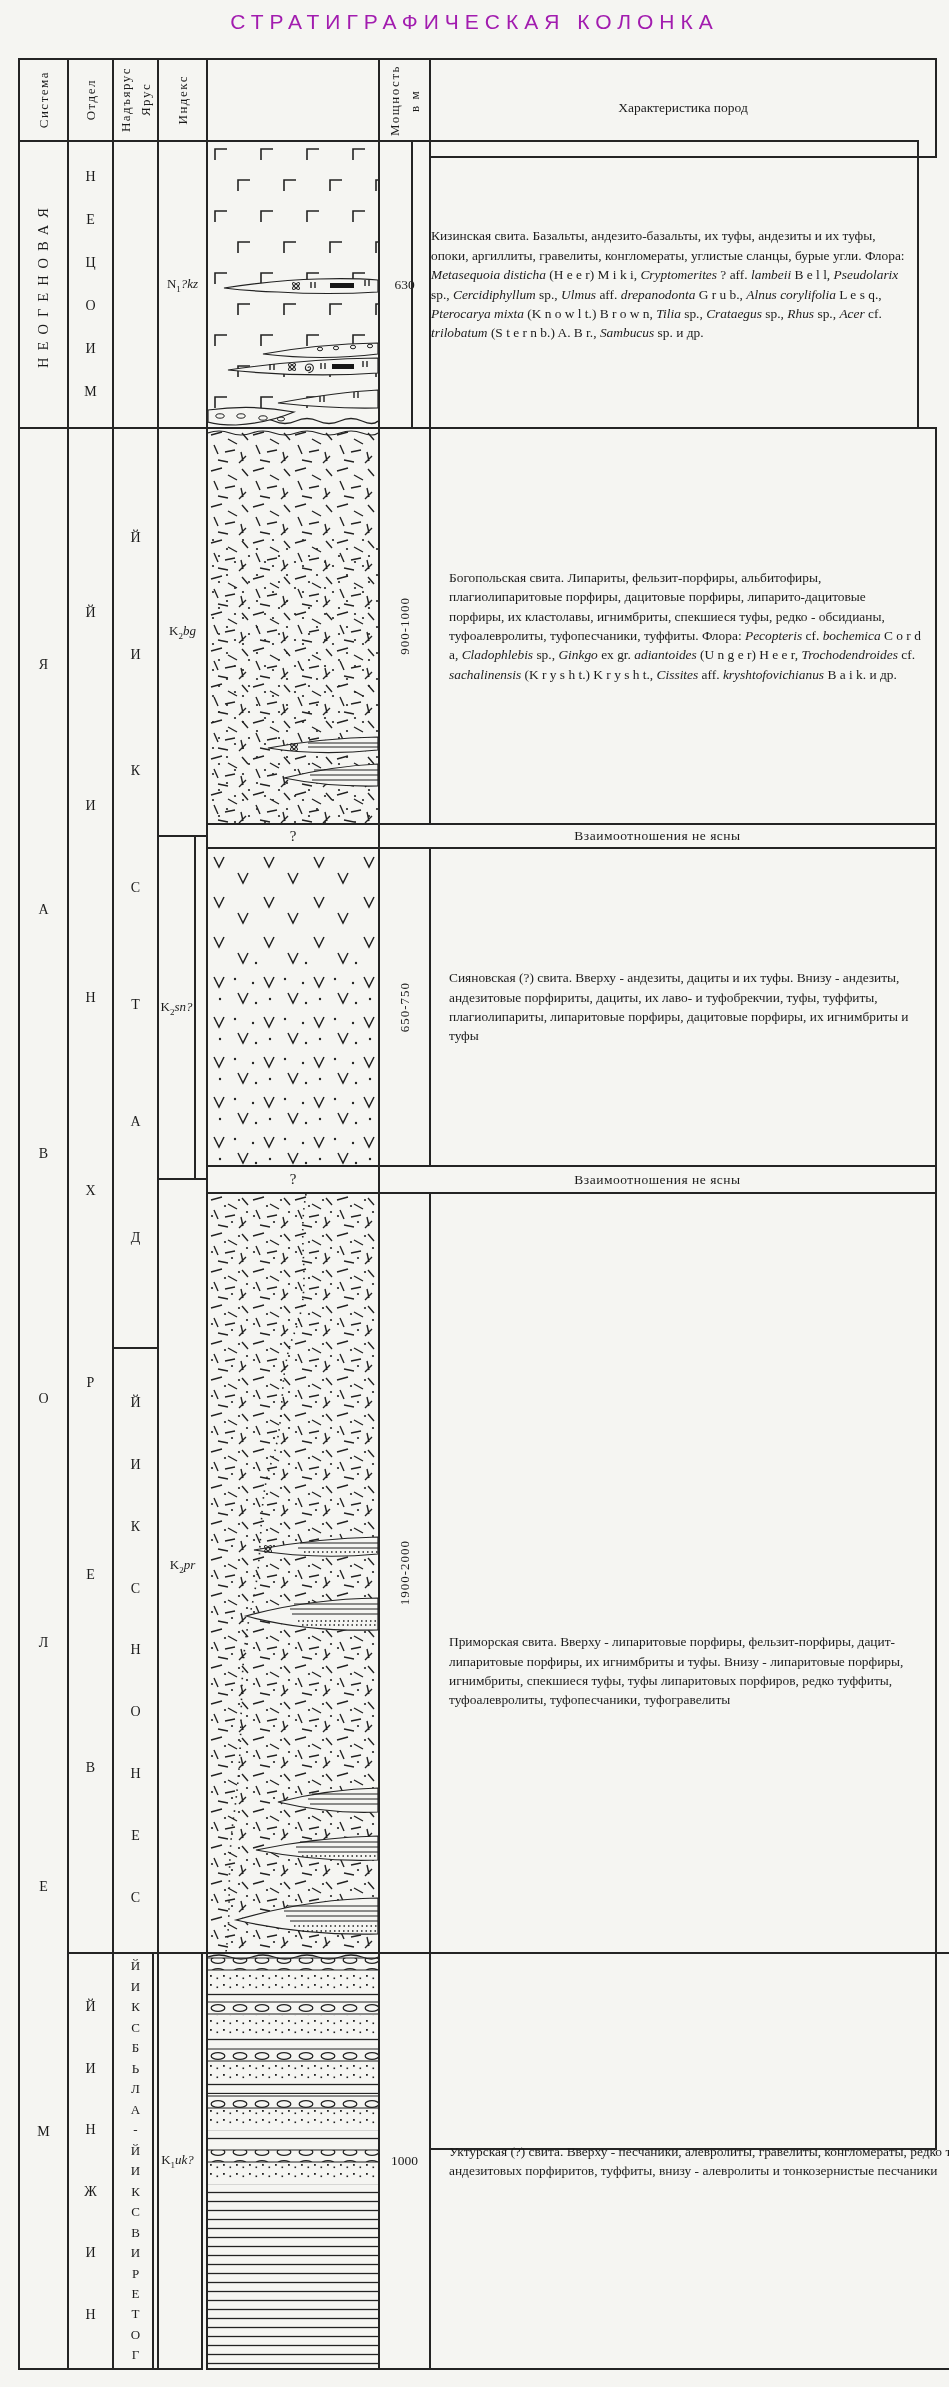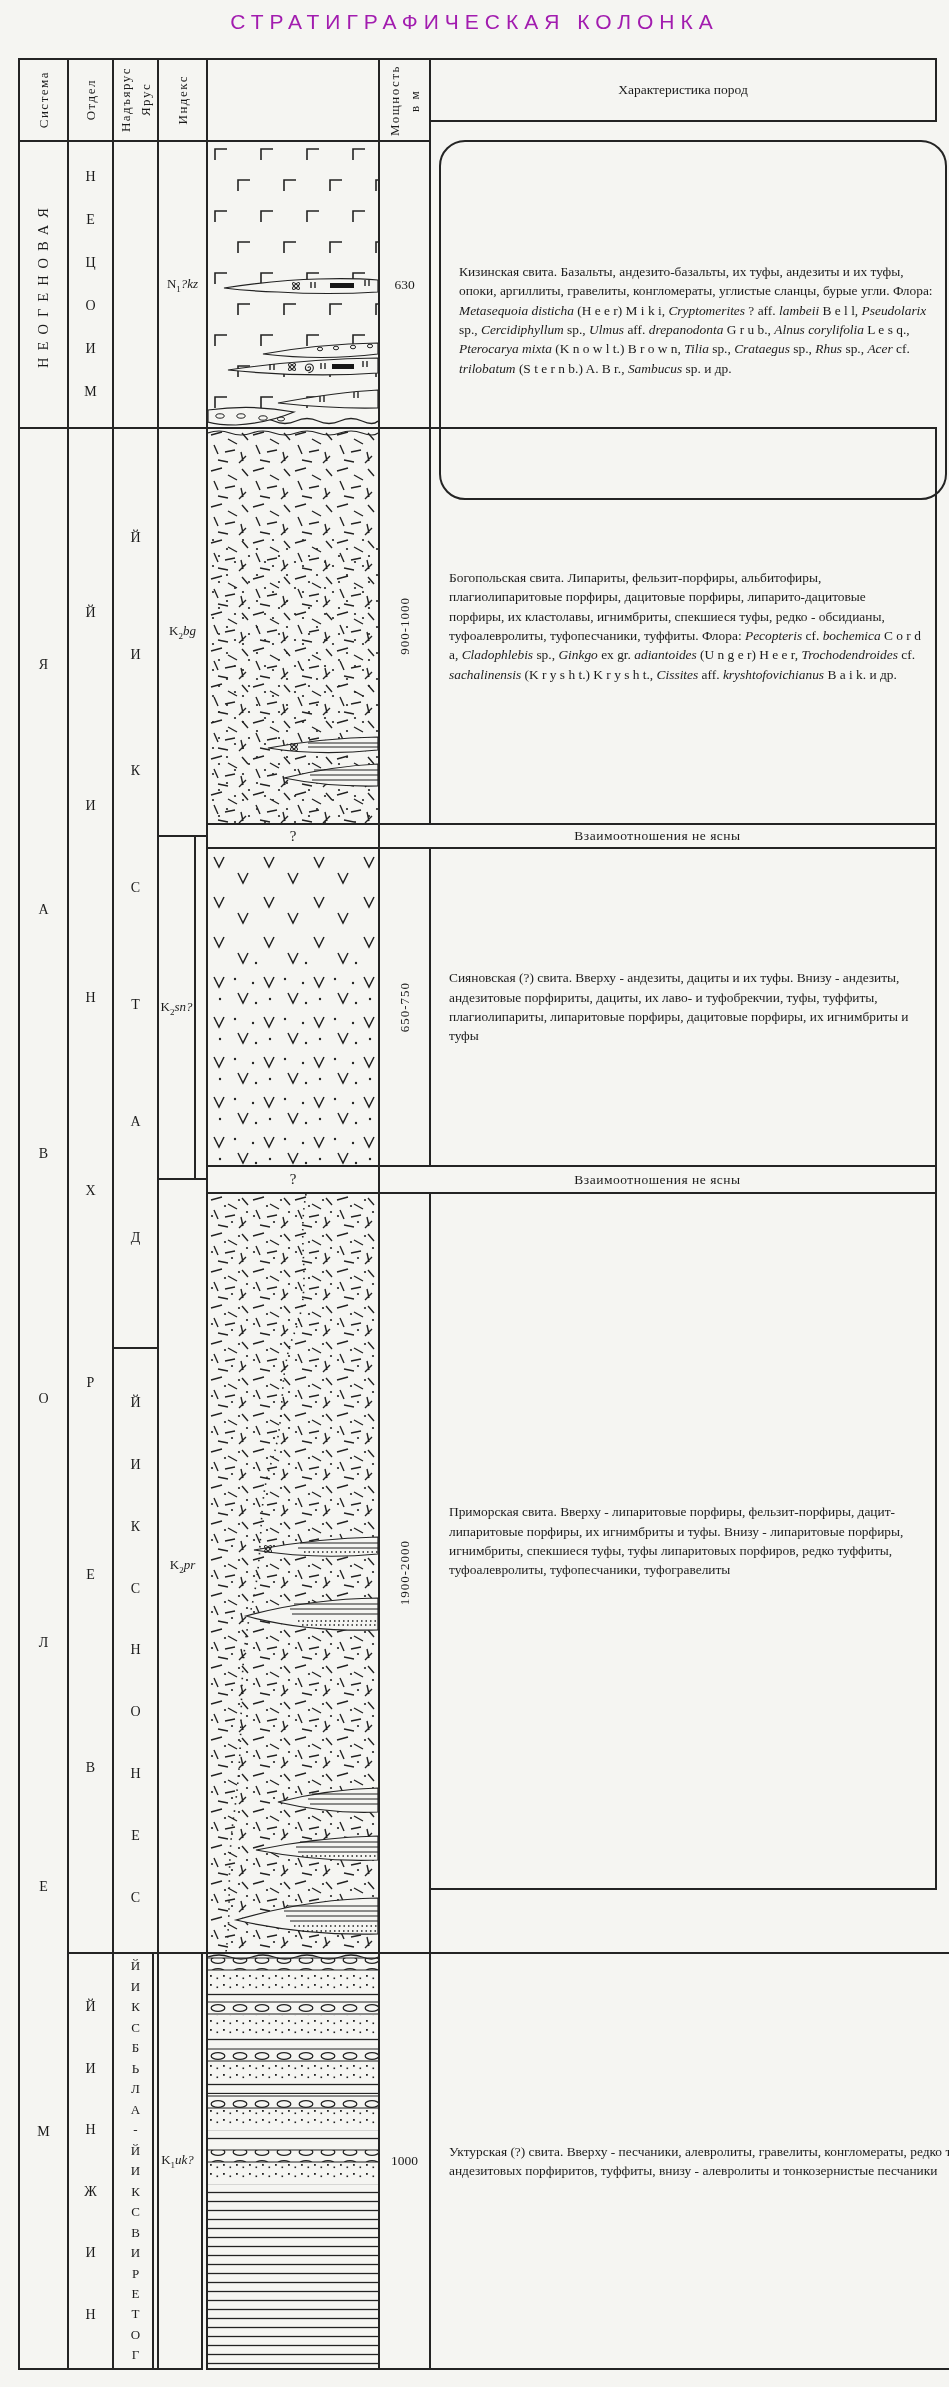--- a/index.html
+++ b/index.html
@@ -95,21 +95,21 @@
 Ярус</span>
   </div>
   <div class="cell" style="left:157px;top:58px;width:51px;height:84px;">
     <span class="vrot">Индекс</span>
   </div>
   <div class="cell" style="left:206px;top:58px;width:174px;height:84px;"></div>
   <div class="cell" style="left:378px;top:58px;width:53px;height:84px;">
     <span class="vrot">Мощность
 в м</span>
   </div>
-  <div class="cell" style="left:429px;top:58px;width:508px;height:64px;justify-content:center;">
+  <div class="cell" style="left:429px;top:58px;width:508px;height:100px;justify-content:center;">
     <span class="hdrdesc">Характеристика пород</span>
   </div>
 
   <div class="cell" style="left:18px;top:140px;width:51px;height:289px;">
     <span class="vrot sysrot">НЕОГЕНОВАЯ</span>
   </div>
   <div class="cell" style="left:18px;top:427px;width:51px;height:1943px;">
     <div class="vstack">
         <span>Я</span>
         <span>А</span>
@@ -344,29 +344,29 @@
     <span style="font-size:13.5px;">1000</span>
   </div>
 
   <div class="cell" style="left:378px;top:823px;width:559px;height:26px;">
     <span class="unc">Взаимоотношения не ясны</span>
   </div>
   <div class="cell" style="left:378px;top:1165px;width:559px;height:29px;">
     <span class="unc">Взаимоотношения не ясны</span>
   </div>
 
-  <div class="cell" style="left:439px;top:140px;width:508px;height:360px;border-radius:26px;">
+  <div class="cell" style="left:411px;top:140px;width:508px;height:289px;">
     <p class="desc"><span>Кизинская свита. Базальты, андезито-базальты, их туфы, андезиты и их туфы, опоки, аргиллиты, гравелиты, конгломераты, углистые сланцы, бурые угли. Флора: </span><span class="it">Metasequoia disticha</span><span> (H e e r) M i k i, </span><span class="it">Cryptomerites</span><span> ? aff. </span><span class="it">lambeii</span><span> B e l l, </span><span class="it">Pseudolarix</span><span> sp., </span><span class="it">Cercidiphyllum</span><span> sp., </span><span class="it">Ulmus</span><span> aff. </span><span class="it">drepanodonta</span><span> G r u b., </span><span class="it">Alnus corylifolia</span><span> L e s q., </span><span class="it">Pterocarya mixta</span><span> (K n o w l t.) B r o w n, </span><span class="it">Tilia</span><span> sp., </span><span class="it">Crataegus</span><span> sp., </span><span class="it">Rhus</span><span> sp., </span><span class="it">Acer</span><span> cf. </span><span class="it">trilobatum</span><span> (S t e r n b.) A. B r., </span><span class="it">Sambucus</span><span> sp. и др.</span></p>
   </div>
   <div class="cell" style="left:429px;top:427px;width:508px;height:398px;">
     <p class="desc"><span>Богопольская свита. Липариты, фельзит-порфиры, альбитофиры, плагиолипаритовые порфиры, дацитовые порфиры, липарито-дацитовые порфиры, их кластолавы, игнимбриты, спекшиеся туфы, редко - обсидианы, туфоалевролиты, туфопесчаники, туффиты. Флора: </span><span class="it">Pecopteris</span><span> cf. </span><span class="it">bochemica</span><span> C o r d a, </span><span class="it">Cladophlebis</span><span> sp., </span><span class="it">Ginkgo</span><span> ex gr. </span><span class="it">adiantoides</span><span> (U n g e r) H e e r, </span><span class="it">Trochodendroides</span><span> cf. </span><span class="it">sachalinensis</span><span> (K r y s h t.) K r y s h t., </span><span class="it">Cissites</span><span> aff. </span><span class="it">kryshtofovichianus</span><span> B a i k. и др.</span></p>
   </div>
   <div class="cell" style="left:429px;top:847px;width:508px;height:320px;">
     <p class="desc"><span>Сияновская (?) свита. Вверху - андезиты, дациты и их туфы. Внизу - андезиты, андезитовые порфириты, дациты, их лаво- и туфобрекчии, туфы, туффиты, плагиолипариты, липаритовые порфиры, дацитовые порфиры, их игнимбриты и туфы</span></p>
   </div>
-  <div class="cell" style="left:429px;top:1192px;width:508px;height:698px;">
+  <div class="cell" style="left:429px;top:1192px;width:508px;height:958px;">
     <p class="desc"><span>Приморская свита. Вверху - липаритовые порфиры, фельзит-порфиры, дацит-липаритовые порфиры, их игнимбриты и туфы. Внизу - липаритовые порфиры, игнимбриты, спекшиеся туфы, туфы липаритовых порфиров, редко туффиты, туфоалевролиты, туфопесчаники, туфогравелиты</span></p>
   </div>
   <div class="cell" style="left:429px;top:1952px;width:584px;height:418px;">
     <p class="desc"><span>Уктурская (?) свита. Вверху - песчаники, алевролиты, гравелиты, конгломераты, редко туфы андезитовых порфиритов, туффиты, внизу - алевролиты и тонкозернистые песчаники</span></p>
   </div>
 
 </div>
 
 </body></html>

